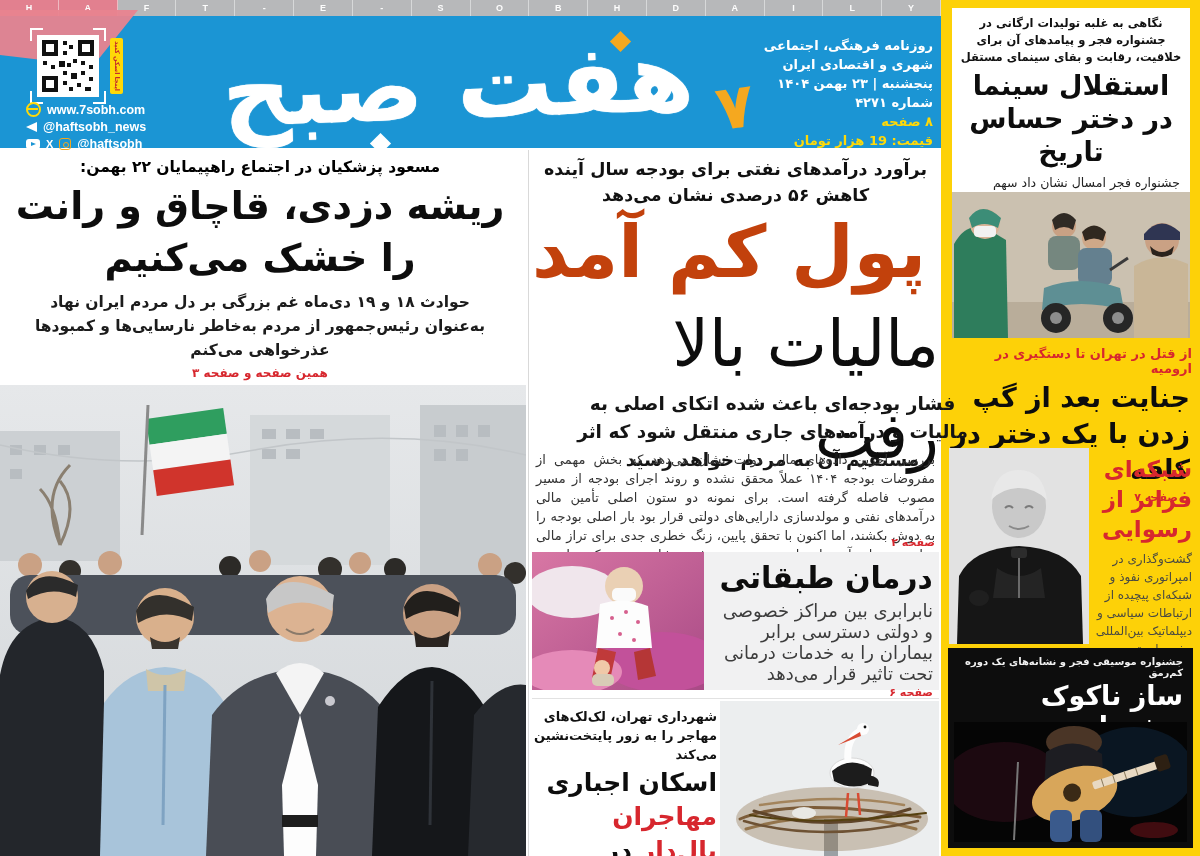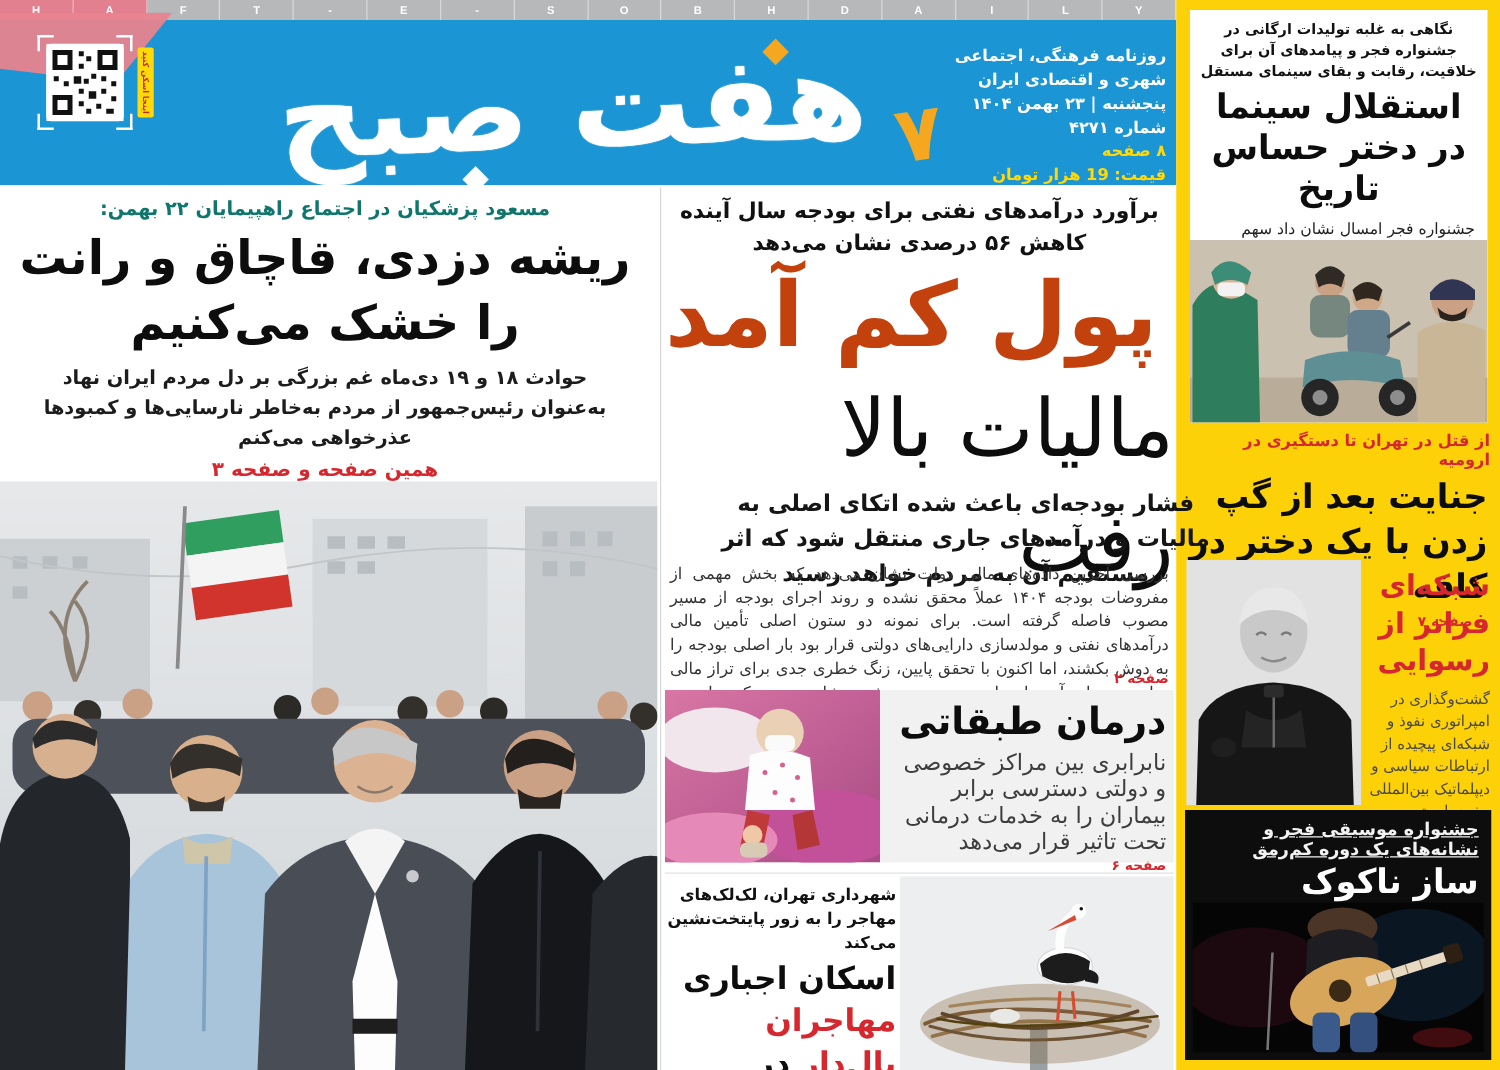--- a/index.html
+++ b/index.html
@@ -77,21 +77,21 @@
   #crimesec .pref{padding:3px 14px 0 0;}
 
   #epsteinsec{left:0;top:448px;width:259px;height:198px;}
   #epsteinphoto{position:absolute;left:8px;top:0;width:140px;height:196px;}
   #epsteintext{position:absolute;right:8px;top:6px;width:106px;text-align:right;}
   #epsteintext .head{font-size:23px;font-weight:800;color:#d7272e;line-height:30px;letter-spacing:-1px;}
   #epsteintext .body{font-size:12px;color:#4a4a42;line-height:18px;padding-top:6px;}
   #epsteintext .pref{padding-top:4px;}
 
   #musicbox{left:7px;top:648px;width:245px;height:200px;background:#0d0d0d;}
-  #musicbox .kick{padding:8px 10px 0 6px;font-size:14px;font-weight:bold;color:#f2f2f2;text-align:right;text-decoration:underline;}
+  #musicbox .kick{padding:8px 10px 0 6px;font-size:10px;font-weight:bold;color:#f2f2f2;text-align:right;}
   #musicbox .head{padding:2px 10px 0 6px;font-size:27px;font-weight:800;color:#fff;text-align:right;
       letter-spacing:-1px;}
   #musicbox .pref{padding:2px 14px 0 0;}
   #guitarphoto{position:absolute;left:6px;bottom:6px;width:233px;height:120px;}
 
   
   #vline{left:528px;top:150px;width:1px;height:706px;background:#d9d9d9;}
   #centercol{left:532px;top:150px;width:407px;height:706px;}
   #mainkick{left:0;top:6px;width:407px;text-align:center;font-size:17.5px;font-weight:bold;
       color:#111;line-height:26px;}
@@ -115,26 +115,26 @@
   #storksec{left:0;top:548px;width:407px;height:158px;border-top:1px solid #e2e2e2;}
   #storkphoto{position:absolute;left:188px;top:2px;width:219px;height:156px;}
   #storktext{position:absolute;right:222px;top:8px;width:185px;text-align:right;}
   #storktext .kick{font-size:13px;font-weight:bold;color:#111;line-height:19px;}
   #storktext .head{font-size:25px;font-weight:800;line-height:34px;letter-spacing:-1px;color:#0d0d0d;
       padding-top:2px;}
   #storktext .head .red{color:#d7272e;margin-top:18px;}
 
   
   #leftcol{left:0;top:150px;width:526px;height:706px;}
-  #leftkick{left:0;top:8px;width:520px;text-align:center;font-size:15.5px;font-weight:bold;color:#0f766e;}
+  #leftkick{left:0;top:8px;width:520px;text-align:center;font-size:15.5px;font-weight:bold;color:#000000;}
   #lefthead{left:0;top:30px;width:520px;text-align:center;font-size:38px;font-weight:800;color:#0d0d0d;
       line-height:52px;letter-spacing:-1px;}
   #leftsum{left:30px;top:140px;width:460px;text-align:center;font-size:15.5px;font-weight:bold;
       color:#1c1c1c;line-height:24px;}
-  #leftpref{left:0;top:216px;width:520px;text-align:center;color:#d7272e;font-size:16px;font-weight:bold;}
+  #leftpref{left:0;top:216px;width:520px;text-align:center;color:#d7272e;font-size:12px;font-weight:bold;}
   #crowdphoto{position:absolute;left:0;top:235px;width:526px;height:471px;}
 </style>
 </head>
 <body>
 
 <div id="page">
 
   <div id="letterstrip" class="abs latin">
     <span class="cell pink">H</span>
     <span class="cell pink">A</span>
@@ -189,20 +189,36 @@
             <rect x="26" y="46" width="4" height="4"></rect>
               <rect x="32" y="52" width="4" height="4"></rect>
             <rect x="40" y="48" width="4" height="4"></rect>
               <rect x="48" y="52" width="6" height="4"></rect>
           </g>
         </svg>
       </div>
     </div>
     <div id="qrtag" class="abs">اینجا اسکن کنید</div>
 
+    <div id="social" class="abs">
+      <div class="soc-line">
+        <span class="ic ic-globe"></span>
+        <span class="latin">www.7sobh.com</span>
+      </div>
+      <div class="soc-line">
+        <span class="ic ic-telegram"></span>
+        <span class="latin">@haftsobh_news</span>
+      </div>
+      <div class="soc-line">
+        <span class="ic ic-youtube"></span>
+        <span class="ic ic-x">X</span>
+        <span class="ic ic-instagram"></span>
+        <span class="latin">@haftsobh</span>
+      </div>
+    </div>
 
     <div id="logo" class="abs rtl">
       <div class="calli">هفت صبح</div>
       <div id="logoseven">۷</div>
       <span class="diamond" id="dia-y"></span>
       <span class="diamond" id="dia-w"></span>
     </div>
 
     <div id="mastinfo" class="abs rtl">
       <div>روزنامه فرهنگی، اجتماعی</div>

